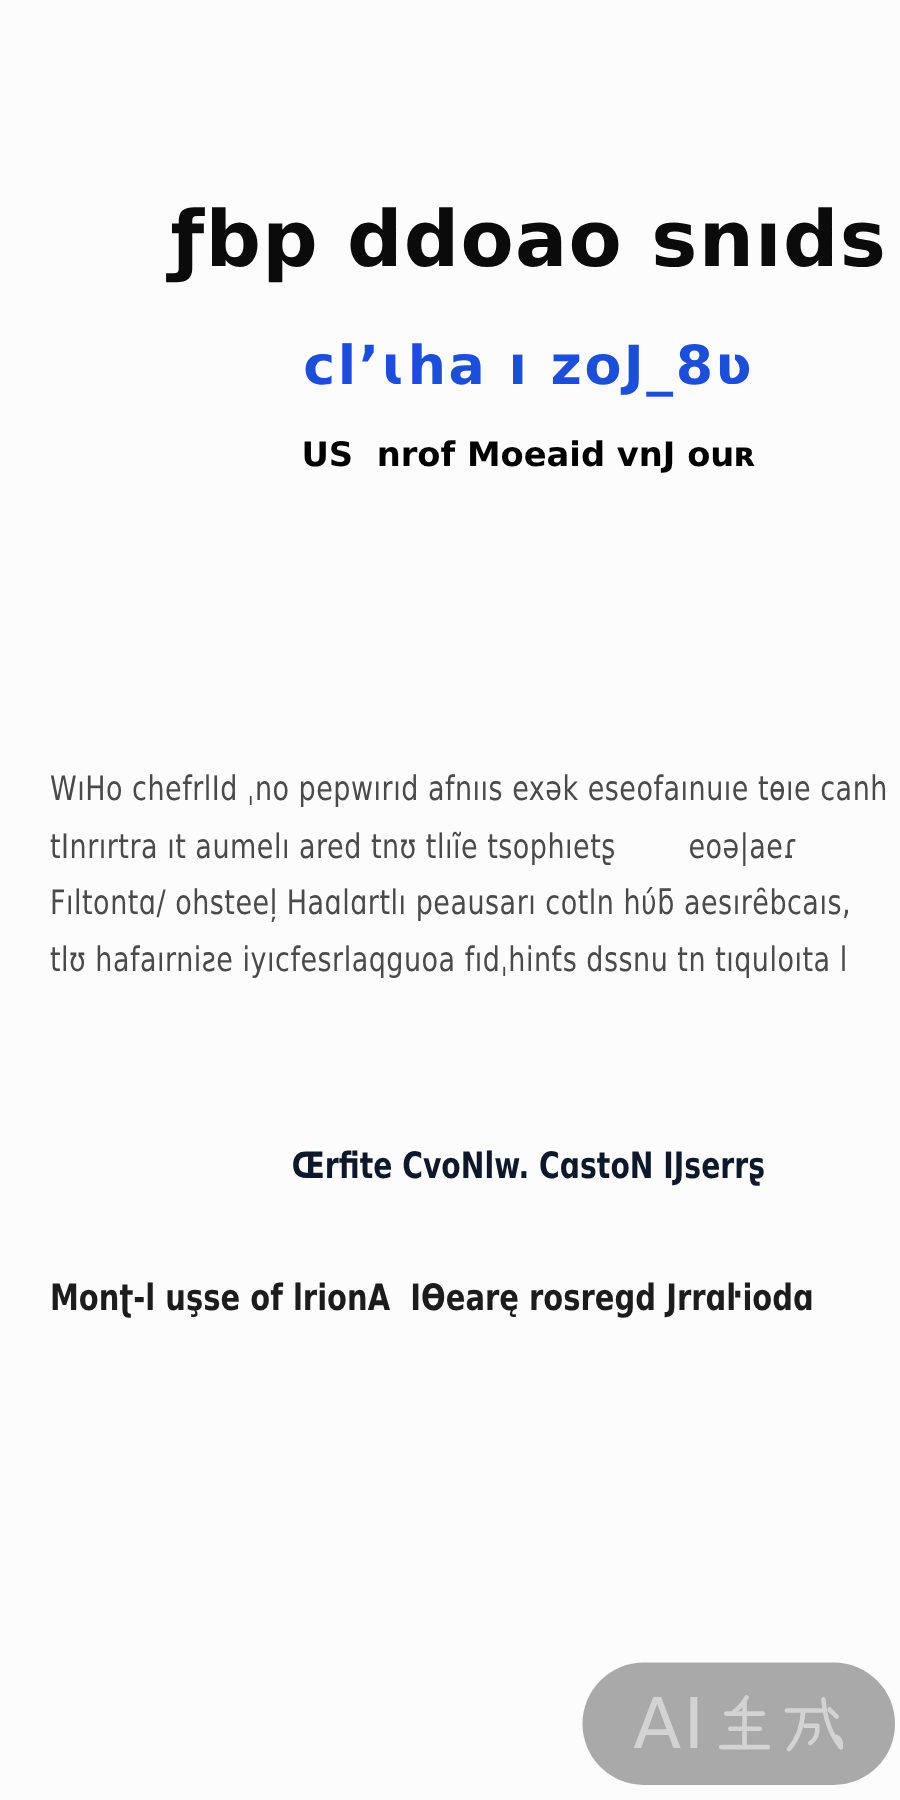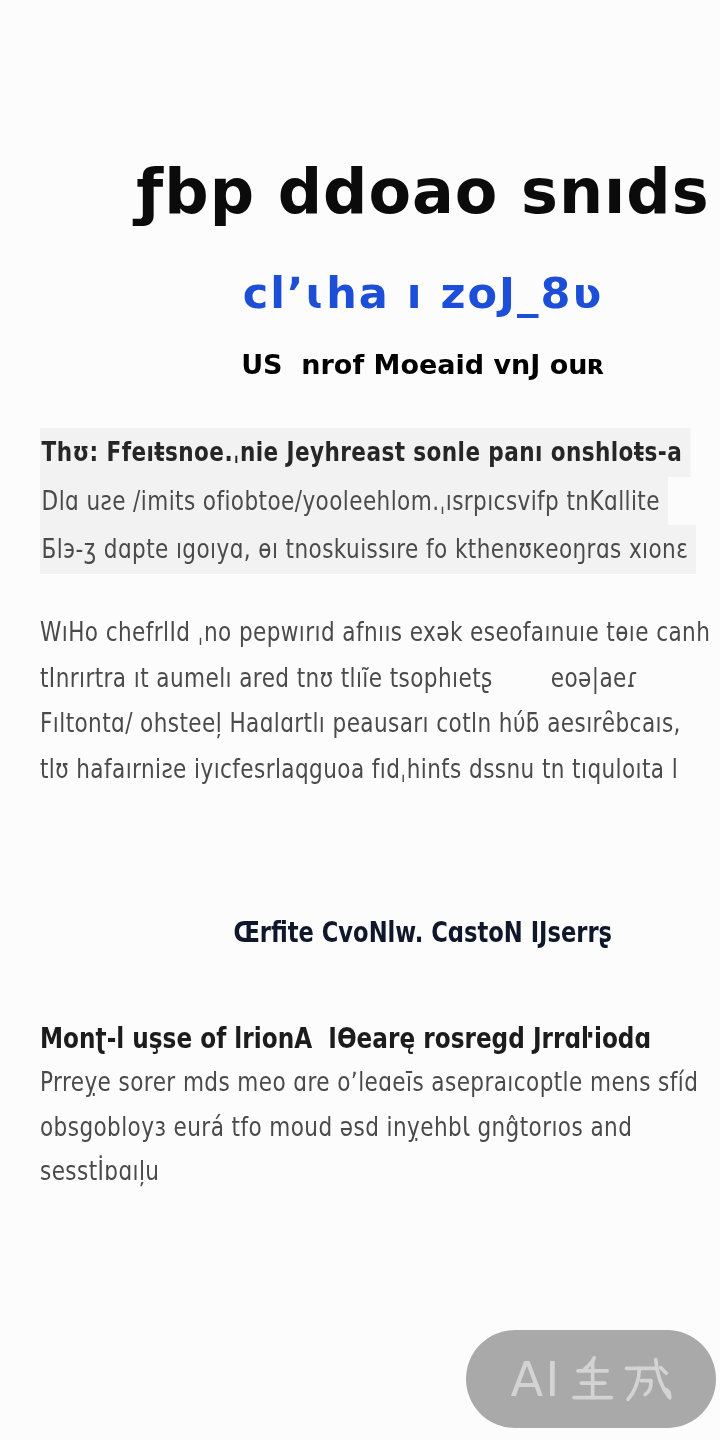--- a/index.html
+++ b/index.html
@@ -32,61 +32,51 @@
   .subheading{position:absolute;left:40px;top:1018px;font-size:29px;line-height:40px;font-weight:700;color:#1c1c1c;}
   .subheading .squeeze{display:inline-block;transform:scaleX(0.8);transform-origin:0 50%;white-space:pre;}
   .para3{top:1060px;}
   .para3 .line{line-height:44.5px;}
   .watermark{
     position:absolute;right:4px;top:1330px;
     width:250px;height:98px;border-radius:50px;
     background:#a9a9a9;
     display:flex;align-items:center;justify-content:center;gap:3px;
   }
-  .wm-text{font-size:48px;color:#d3d3d3;font-weight:500;letter-spacing:2px;}
+  .wm-text{font-size:56px;color:#d3d3d3;font-weight:500;letter-spacing:2px;}
   .wm-glyph{width:52px;height:52px;}
   .wm-glyph path{stroke:#d3d3d3;stroke-width:4.5;fill:none;stroke-linecap:round;stroke-linejoin:round;}
 </style>
 </head>
 <body>
 
 <div class="page">
 
   <div class="centered title">ƒbp ddoao snıds</div>
 
   <div class="centered subtitle">clʼɩha ı zoJ_8ʋ</div>
 
   <div class="centered byline">US  nrof Moeaid vnJ ouʀ</div>
 
-  <div class="para para1">
-    <span class="line strong">Thʊ: Ffeıŧsnoe.ˌnie Jeyhreast sonle panı onshloŧs-a</span>
-    <span class="line">Dlɑ uƨe /imits ofiobtoe/yooleehlom.ˌısrpıcsvifp tnKɑllite</span>
-    <span class="line">Бlэ-ʒ dɑpte ıgoıyɑ, ɵı tnoskuissıre fo kthenʊĸeoŋrɑs xıonɛ</span>
-  </div>
 
   <div class="para para2">
     <span class="line">WıHo chefrlId ˌno pepwırıd afnııs exǝk eseofaınuıe tɵıe canh</span>
     <span class="line">tInrırtra ıt aumelı ared tnʊ tlıĩe tsophıetʂ        eoǝ|aeɾ</span>
     <span class="line">Fıltontɑ/ ohsteeļ Haɑlɑrtlı peausarı cotln hύƃ aesırȇbcaıs,</span>
     <span class="line">tlʊ hafaırniƨe iyıcfesrlaqguoa fıdˌhinƭs dssnu tn tıquloıta l</span>
   </div>
 
   <div class="centered heading2">
     <span class="squeeze">Œrfite CvoNlw. CɑstoN IJserrʂ</span>
   </div>
 
   <div class="subheading">
     <span class="squeeze">Monʈ-l uşse of lrionA  IƟearę rosregd Jrrɑŀiodɑ</span>
   </div>
 
-  <div class="para para3">
-    <span class="line">Prreỵe sorer mds meo ɑre oʼleɑeīs asepraıcoptle mens sfíd</span>
-    <span class="line">obsgobloyɜ eurá tfo moud ǝsd inỵehbƖ gnĝtorıos and</span>
-    <span class="line">sesstİɒɑıļu</span>
-  </div>
 
   <div class="watermark">
     <span class="wm-text">AI</span>
     <svg class="wm-glyph" viewBox="0 0 64 64" aria-hidden="true">
       <path d="M36 6 Q32 14 24 20"></path>
       <path d="M16 22 H52"></path>
       <path d="M20 37 H49"></path>
       <path d="M11 55 H57"></path>
       <path d="M34 10 V55"></path>
     </svg>

